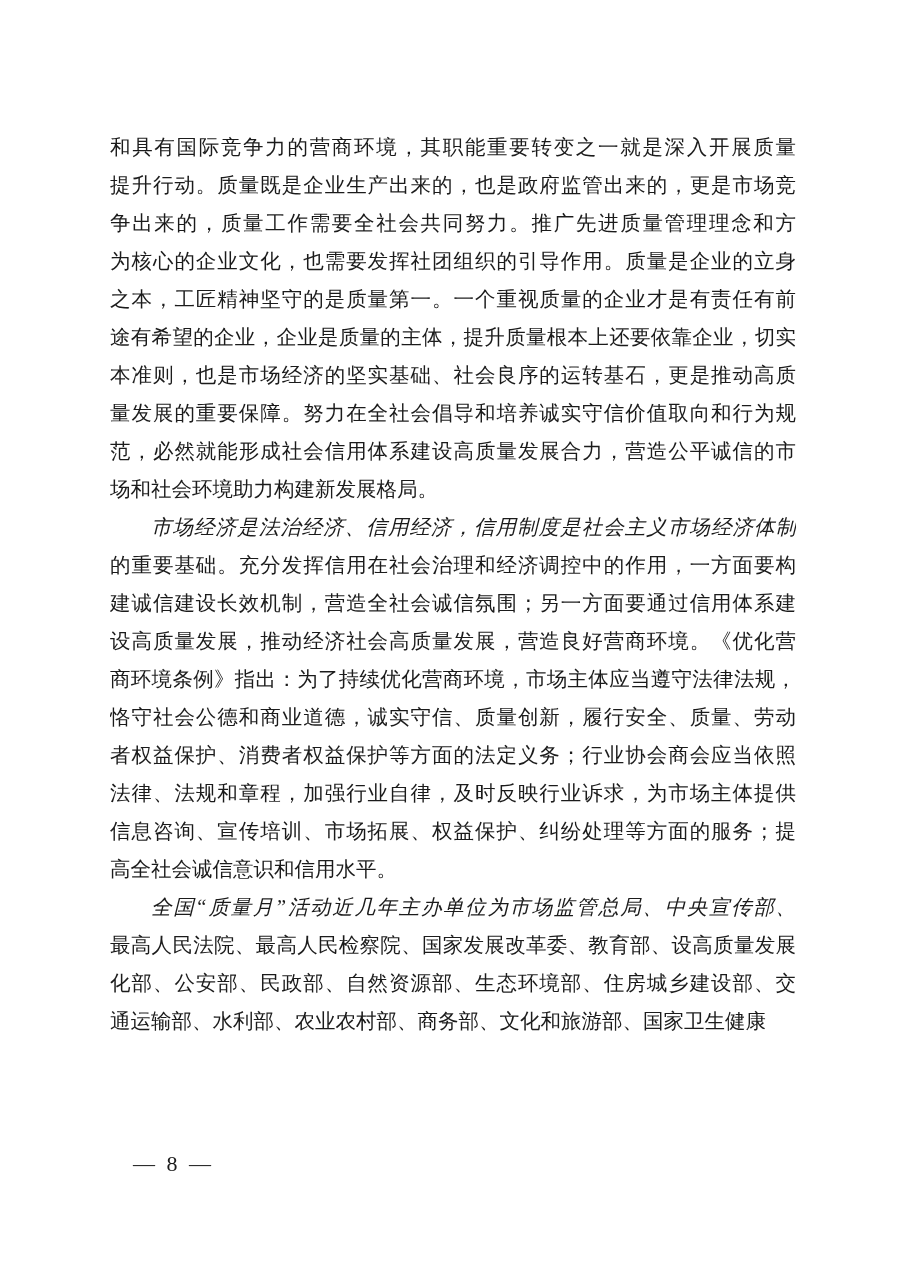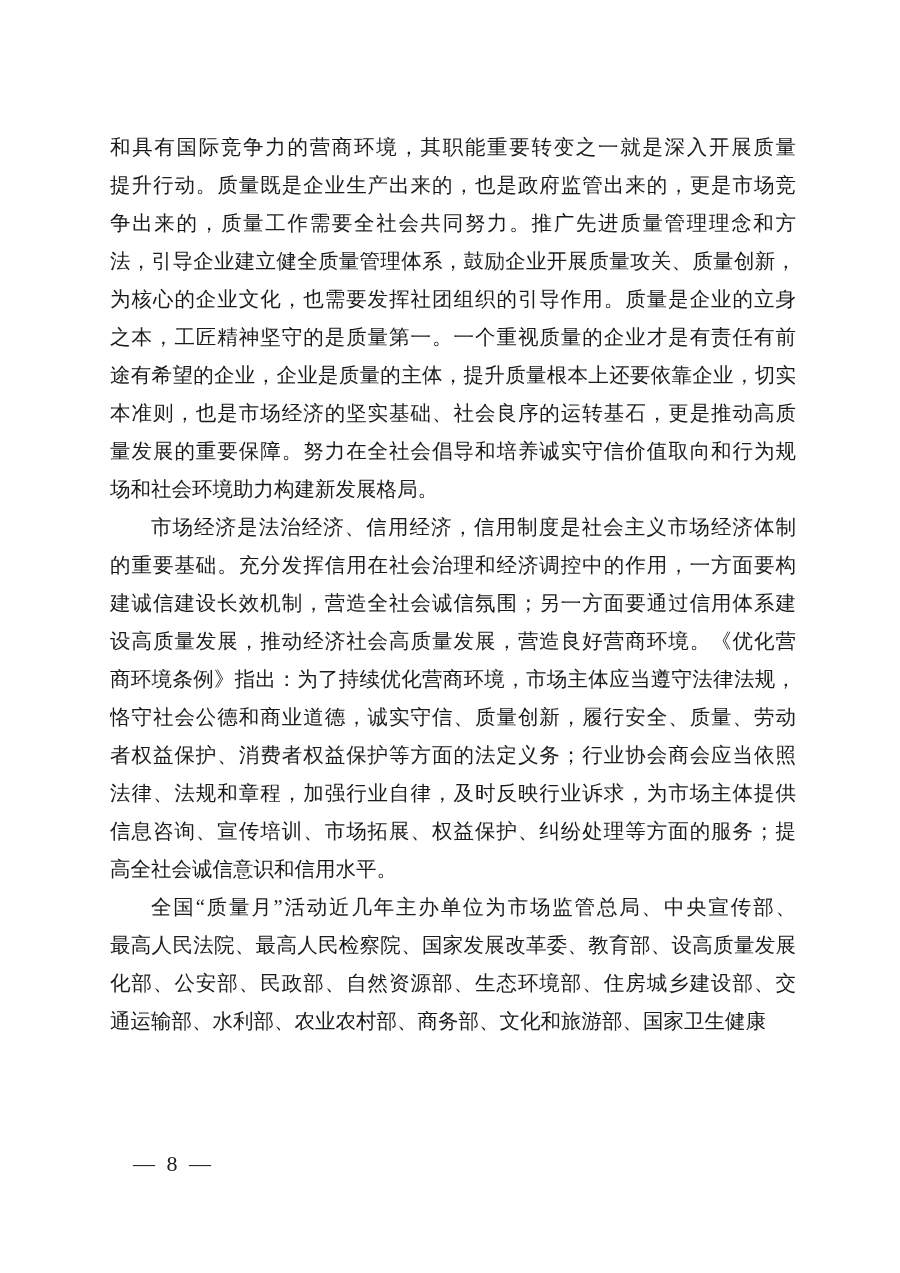--- a/index.html
+++ b/index.html
@@ -37,46 +37,47 @@
     text-align: justify;
     text-align-last: justify;
     overflow: hidden;
     white-space: normal;
   }
   .line.last {
     text-align-last: left;
   }
   .line.indent {
     text-indent: 2em;
+    font-style: italic;
   }
   .page-number {
     position: absolute;
     left: 133px;
     top: 1149px;
     font-size: 22px;
     line-height: 30px;
     letter-spacing: 3px;
     color: #1b1b1b;
   }
 </style>
 </head>
 <body>
 
 <div class="page">
   <main class="text-block">
     <section class="paragraph">
         <div class="line">和具有国际竞争力的营商环境，其职能重要转变之一就是深入开展质量</div>
         <div class="line">提升行动。质量既是企业生产出来的，也是政府监管出来的，更是市场竞</div>
         <div class="line">争出来的，质量工作需要全社会共同努力。推广先进质量管理理念和方</div>
-        <div class="line">法，引导企业建立健全质量管理体系，鼓励企业开展质量攻关、质量创新，</div>
         <div class="line">为核心的企业文化，也需要发挥社团组织的引导作用。质量是企业的立身</div>
         <div class="line">之本，工匠精神坚守的是质量第一。一个重视质量的企业才是有责任有前</div>
         <div class="line">途有希望的企业，企业是质量的主体，提升质量根本上还要依靠企业，切实</div>
         <div class="line">本准则，也是市场经济的坚实基础、社会良序的运转基石，更是推动高质</div>
         <div class="line">量发展的重要保障。努力在全社会倡导和培养诚实守信价值取向和行为规</div>
+        <div class="line">范，必然就能形成社会信用体系建设高质量发展合力，营造公平诚信的市</div>
         <div class="line last">场和社会环境助力构建新发展格局。</div>
       </section>
     <section class="paragraph">
         <div class="line indent">市场经济是法治经济、信用经济，信用制度是社会主义市场经济体制</div>
         <div class="line">的重要基础。充分发挥信用在社会治理和经济调控中的作用，一方面要构</div>
         <div class="line">建诚信建设长效机制，营造全社会诚信氛围；另一方面要通过信用体系建</div>
         <div class="line">设高质量发展，推动经济社会高质量发展，营造良好营商环境。《优化营</div>
         <div class="line">商环境条例》指出：为了持续优化营商环境，市场主体应当遵守法律法规，</div>
         <div class="line">恪守社会公德和商业道德，诚实守信、质量创新，履行安全、质量、劳动</div>
         <div class="line">者权益保护、消费者权益保护等方面的法定义务；行业协会商会应当依照</div>

